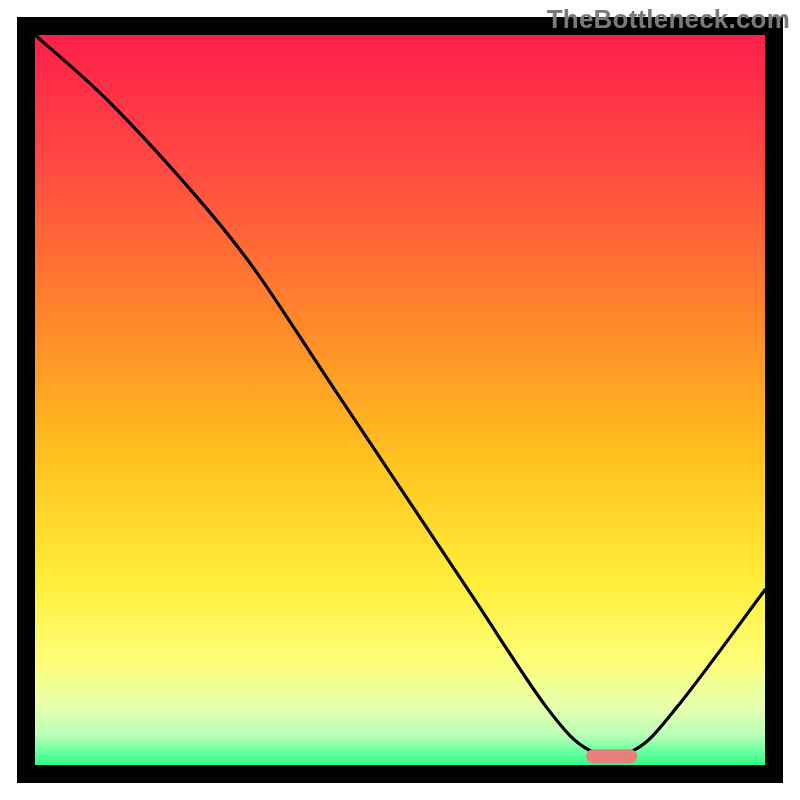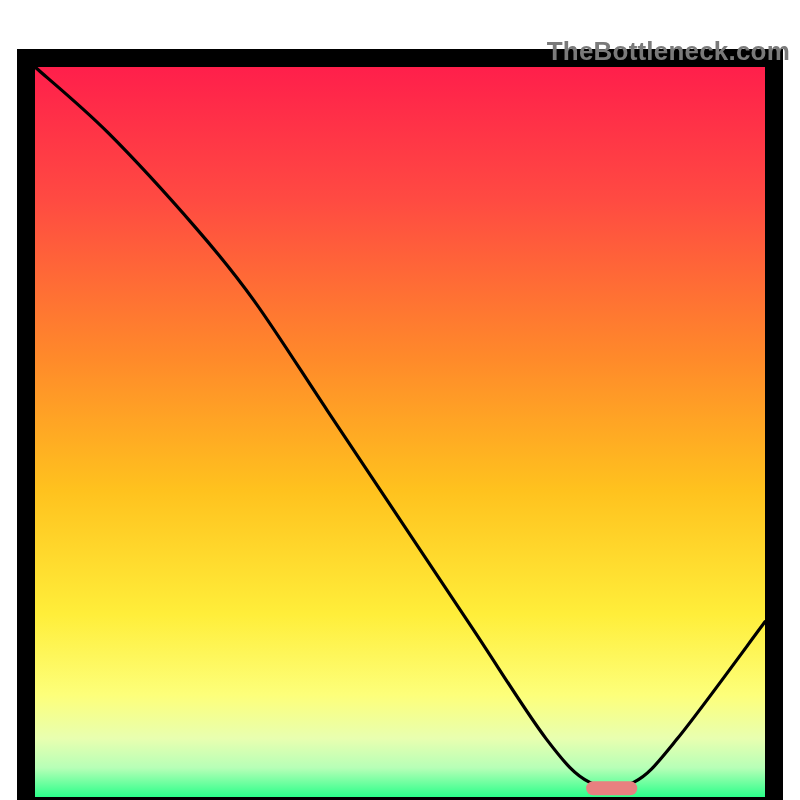--- a/index.html
+++ b/index.html
@@ -7,21 +7,20 @@
     padding: 0;
     width: 800px;
     height: 800px;
     background: #ffffff;
     font-family: Arial, Helvetica, sans-serif;
   }
   .wrap {
     position: relative;
     width: 800px;
     height: 625px;
-    margin-top: 32px;
   }
   .watermark {
     position: absolute;
     top: 4px;
     right: 10px;
     font-size: 26px;
     font-weight: bold;
     color: #7a7a7a;
     letter-spacing: 0.2px;
   }

